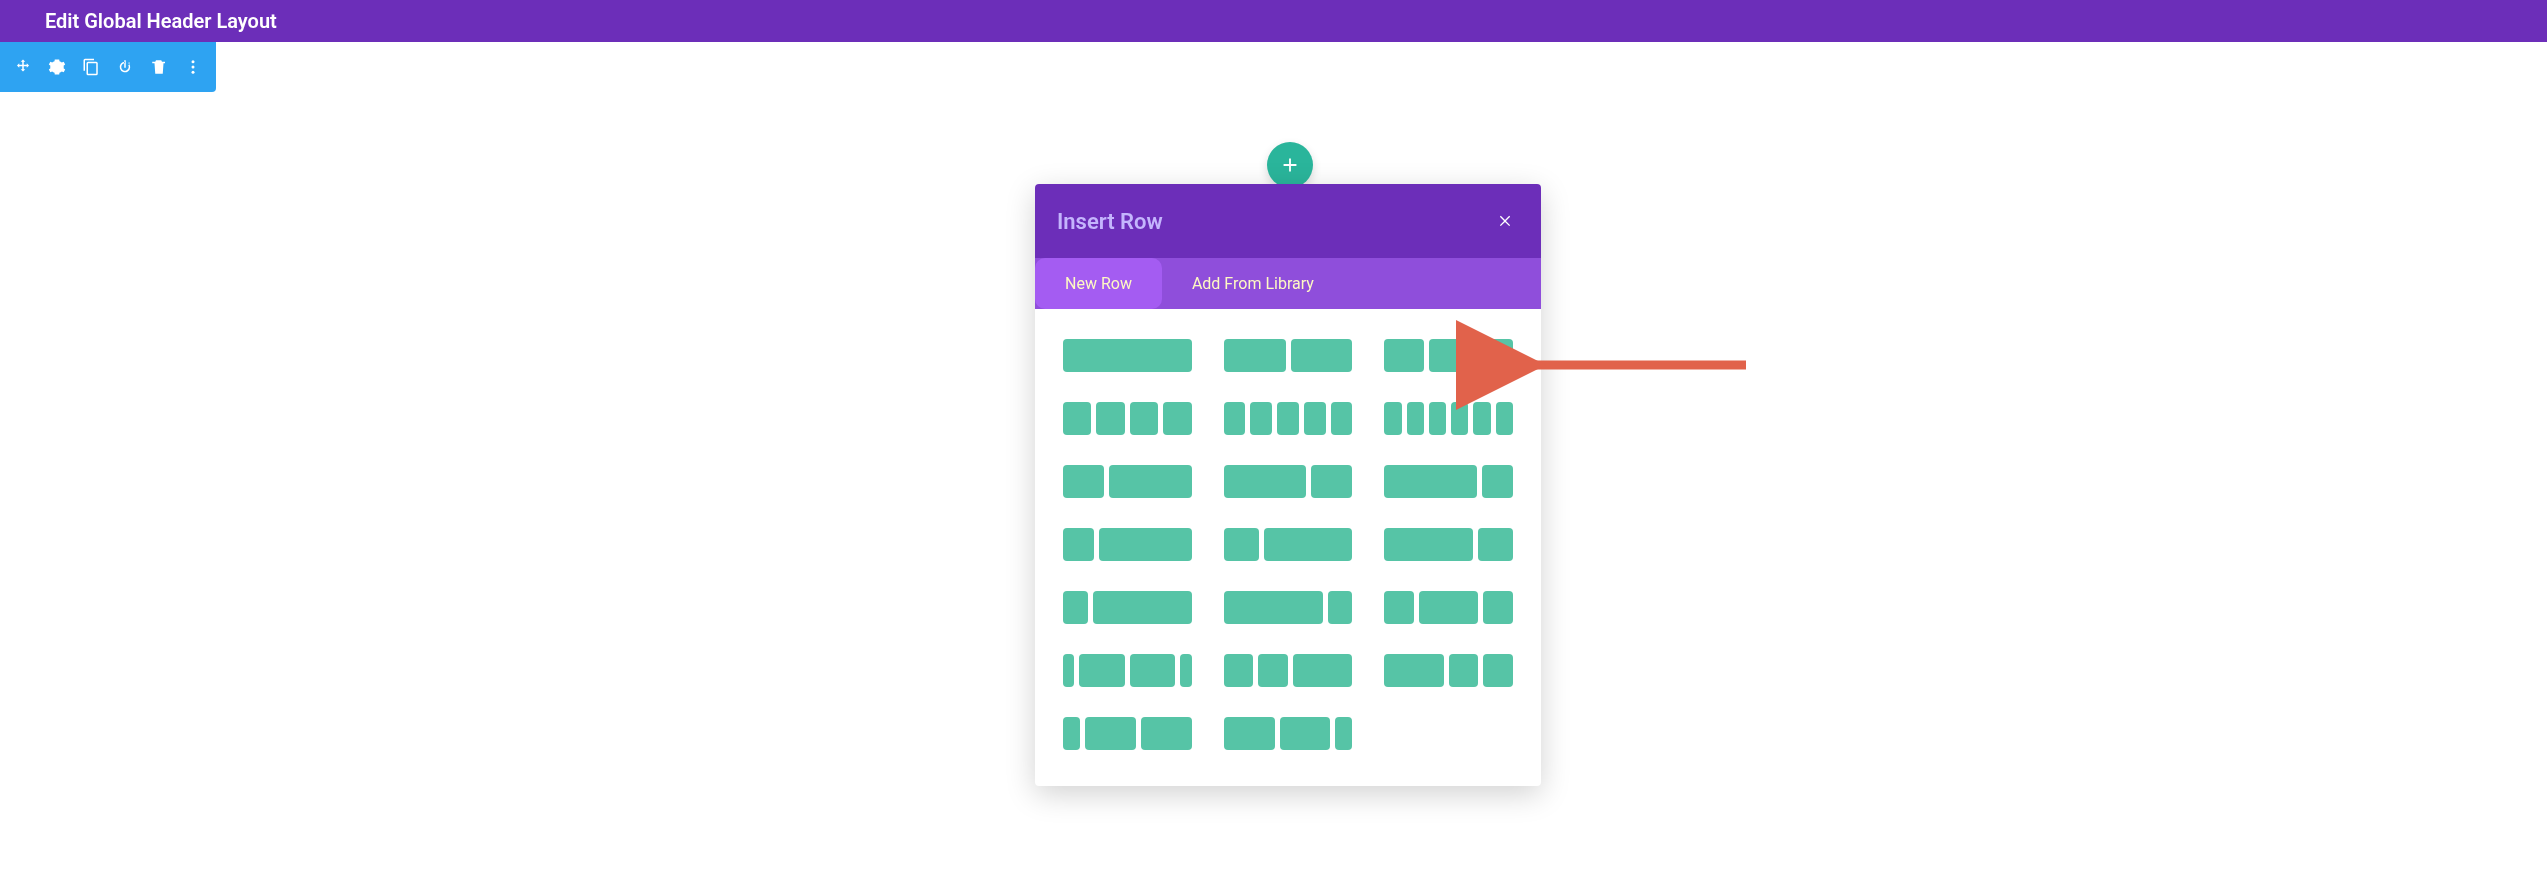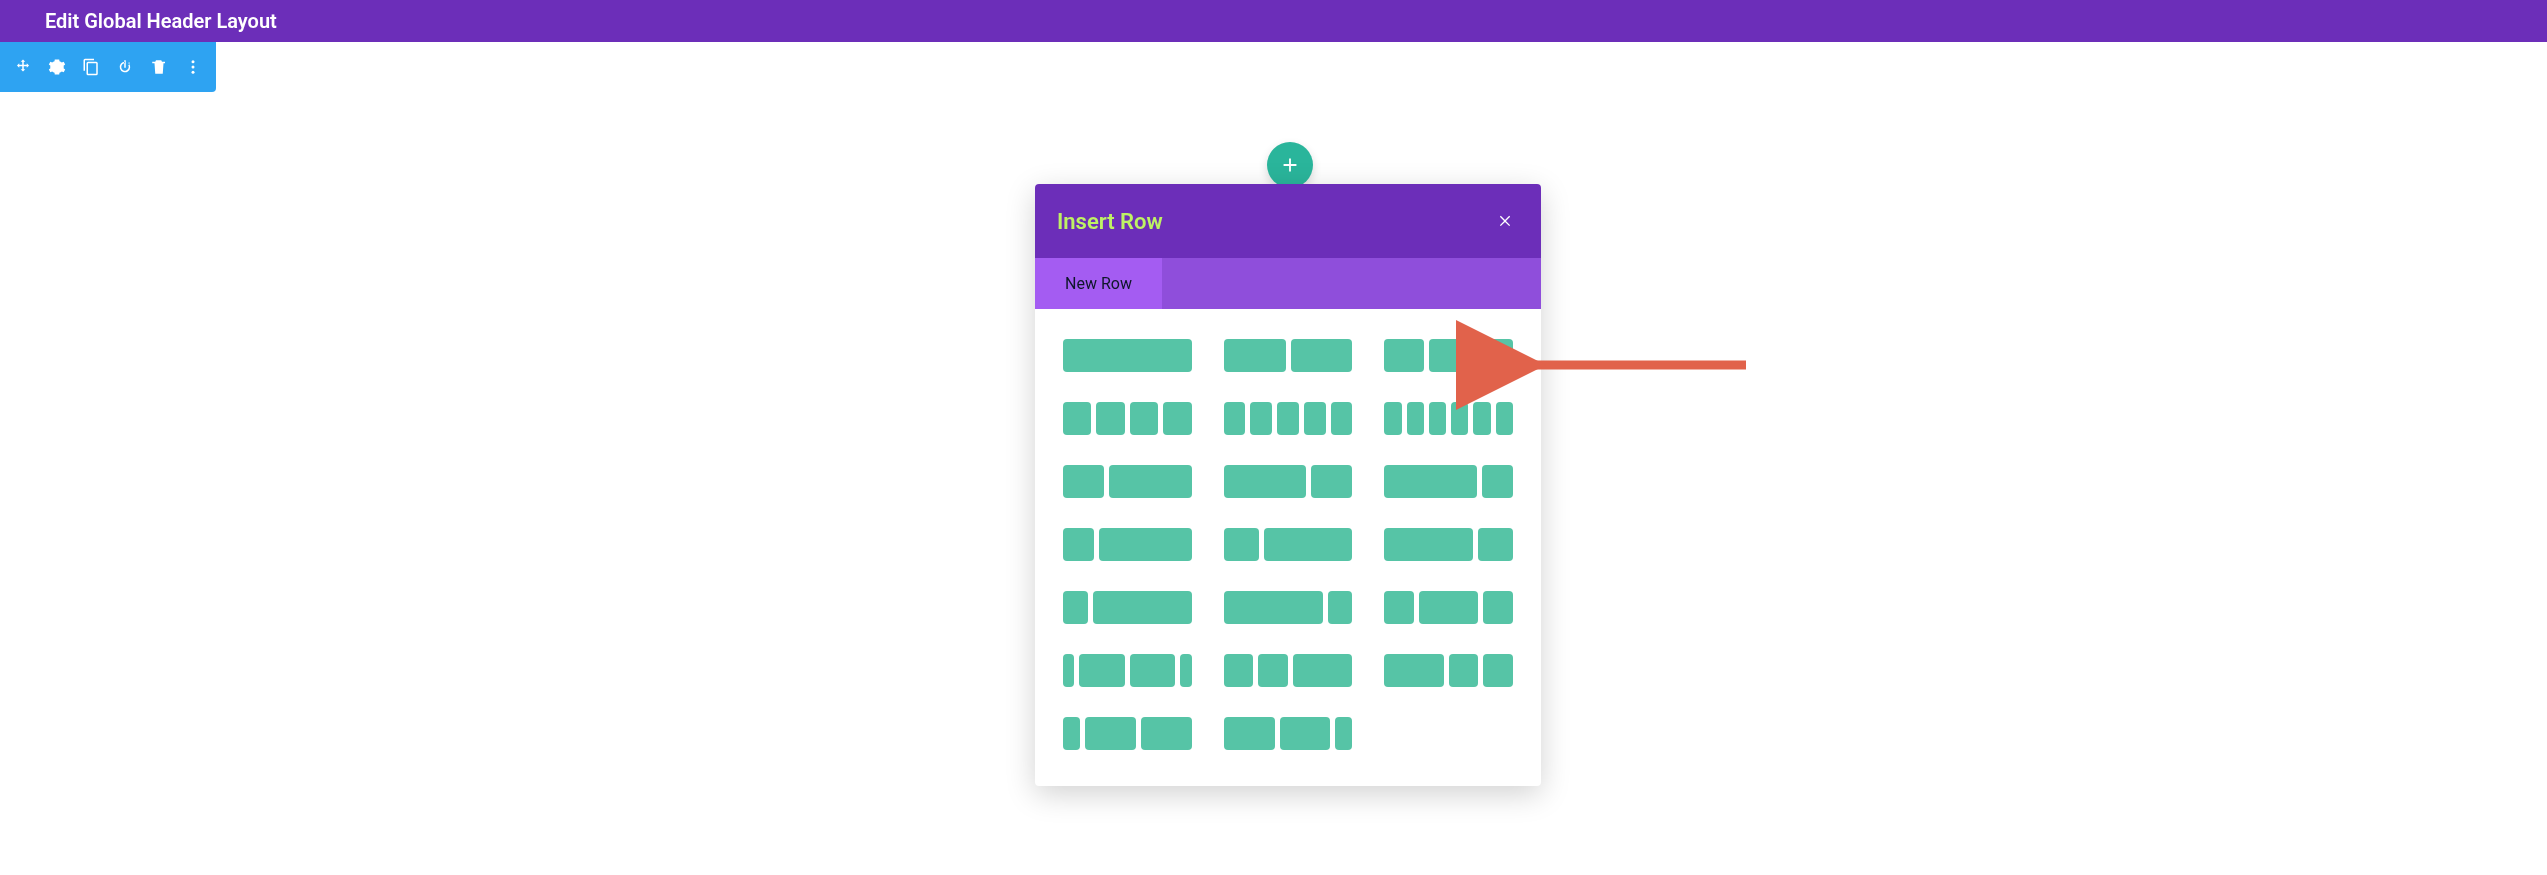--- a/index.html
+++ b/index.html
@@ -82,34 +82,35 @@
     overflow: hidden;
     z-index: 4;
   }
   .modal-header {
     background: #6c2eb9;
     height: 74px;
     display:flex;
     align-items:center;
     justify-content:space-between;
     padding: 0 22px;
-    color:#bef264;
+    color:#c4b5fd;
   }
   .modal-header .modal-title { font-size: 22px; font-weight:600; }
   .modal-header .modal-close { font-size:18px; cursor:pointer; padding:6px; }
 
   .modal-tabs {
     display:flex;
     background:#8f4edb;
   }
   .modal-tab {
     padding: 16px 30px;
     font-size:16px;
-    color:#0f172a;
+    color:#fef9c3;
     cursor:pointer;
+    border-radius:10px;
   }
   .modal-tab.active { background:#a45cf2; }
 
   .modal-body {
     padding: 30px 28px 36px;
     display:grid;
     grid-template-columns: repeat(3, 1fr);
     column-gap: 32px;
     row-gap: 30px;
   }
@@ -192,20 +193,21 @@
   <div class="modal-header">
     <div class="modal-title">Insert Row</div>
     <div class="modal-close">
       <svg viewBox="0 0 24 24" width="16" height="16">
           <path d="M18.3 5.71L12 12.01l-6.3-6.3-1.41 1.41 6.3 6.3-6.3 6.3 1.41 1.41 6.3-6.3 6.3 6.3 1.41-1.41-6.3-6.3 6.3-6.3z" fill="#fff"></path>
         </svg>
     </div>
   </div>
   <div class="modal-tabs">
     <div class="modal-tab active">New Row</div>
+    <div class="modal-tab">Add From Library</div>
   </div>
   <div class="modal-body" id="layout-grid">
       <div class="layout-option">
         <div class="block" style="flex: 1 1 0%;"></div>
       </div>
       <div class="layout-option">
         <div class="block" style="flex: 1 1 0%;"></div>
         <div class="block" style="flex: 1 1 0%;"></div>
       </div>
       <div class="layout-option">

